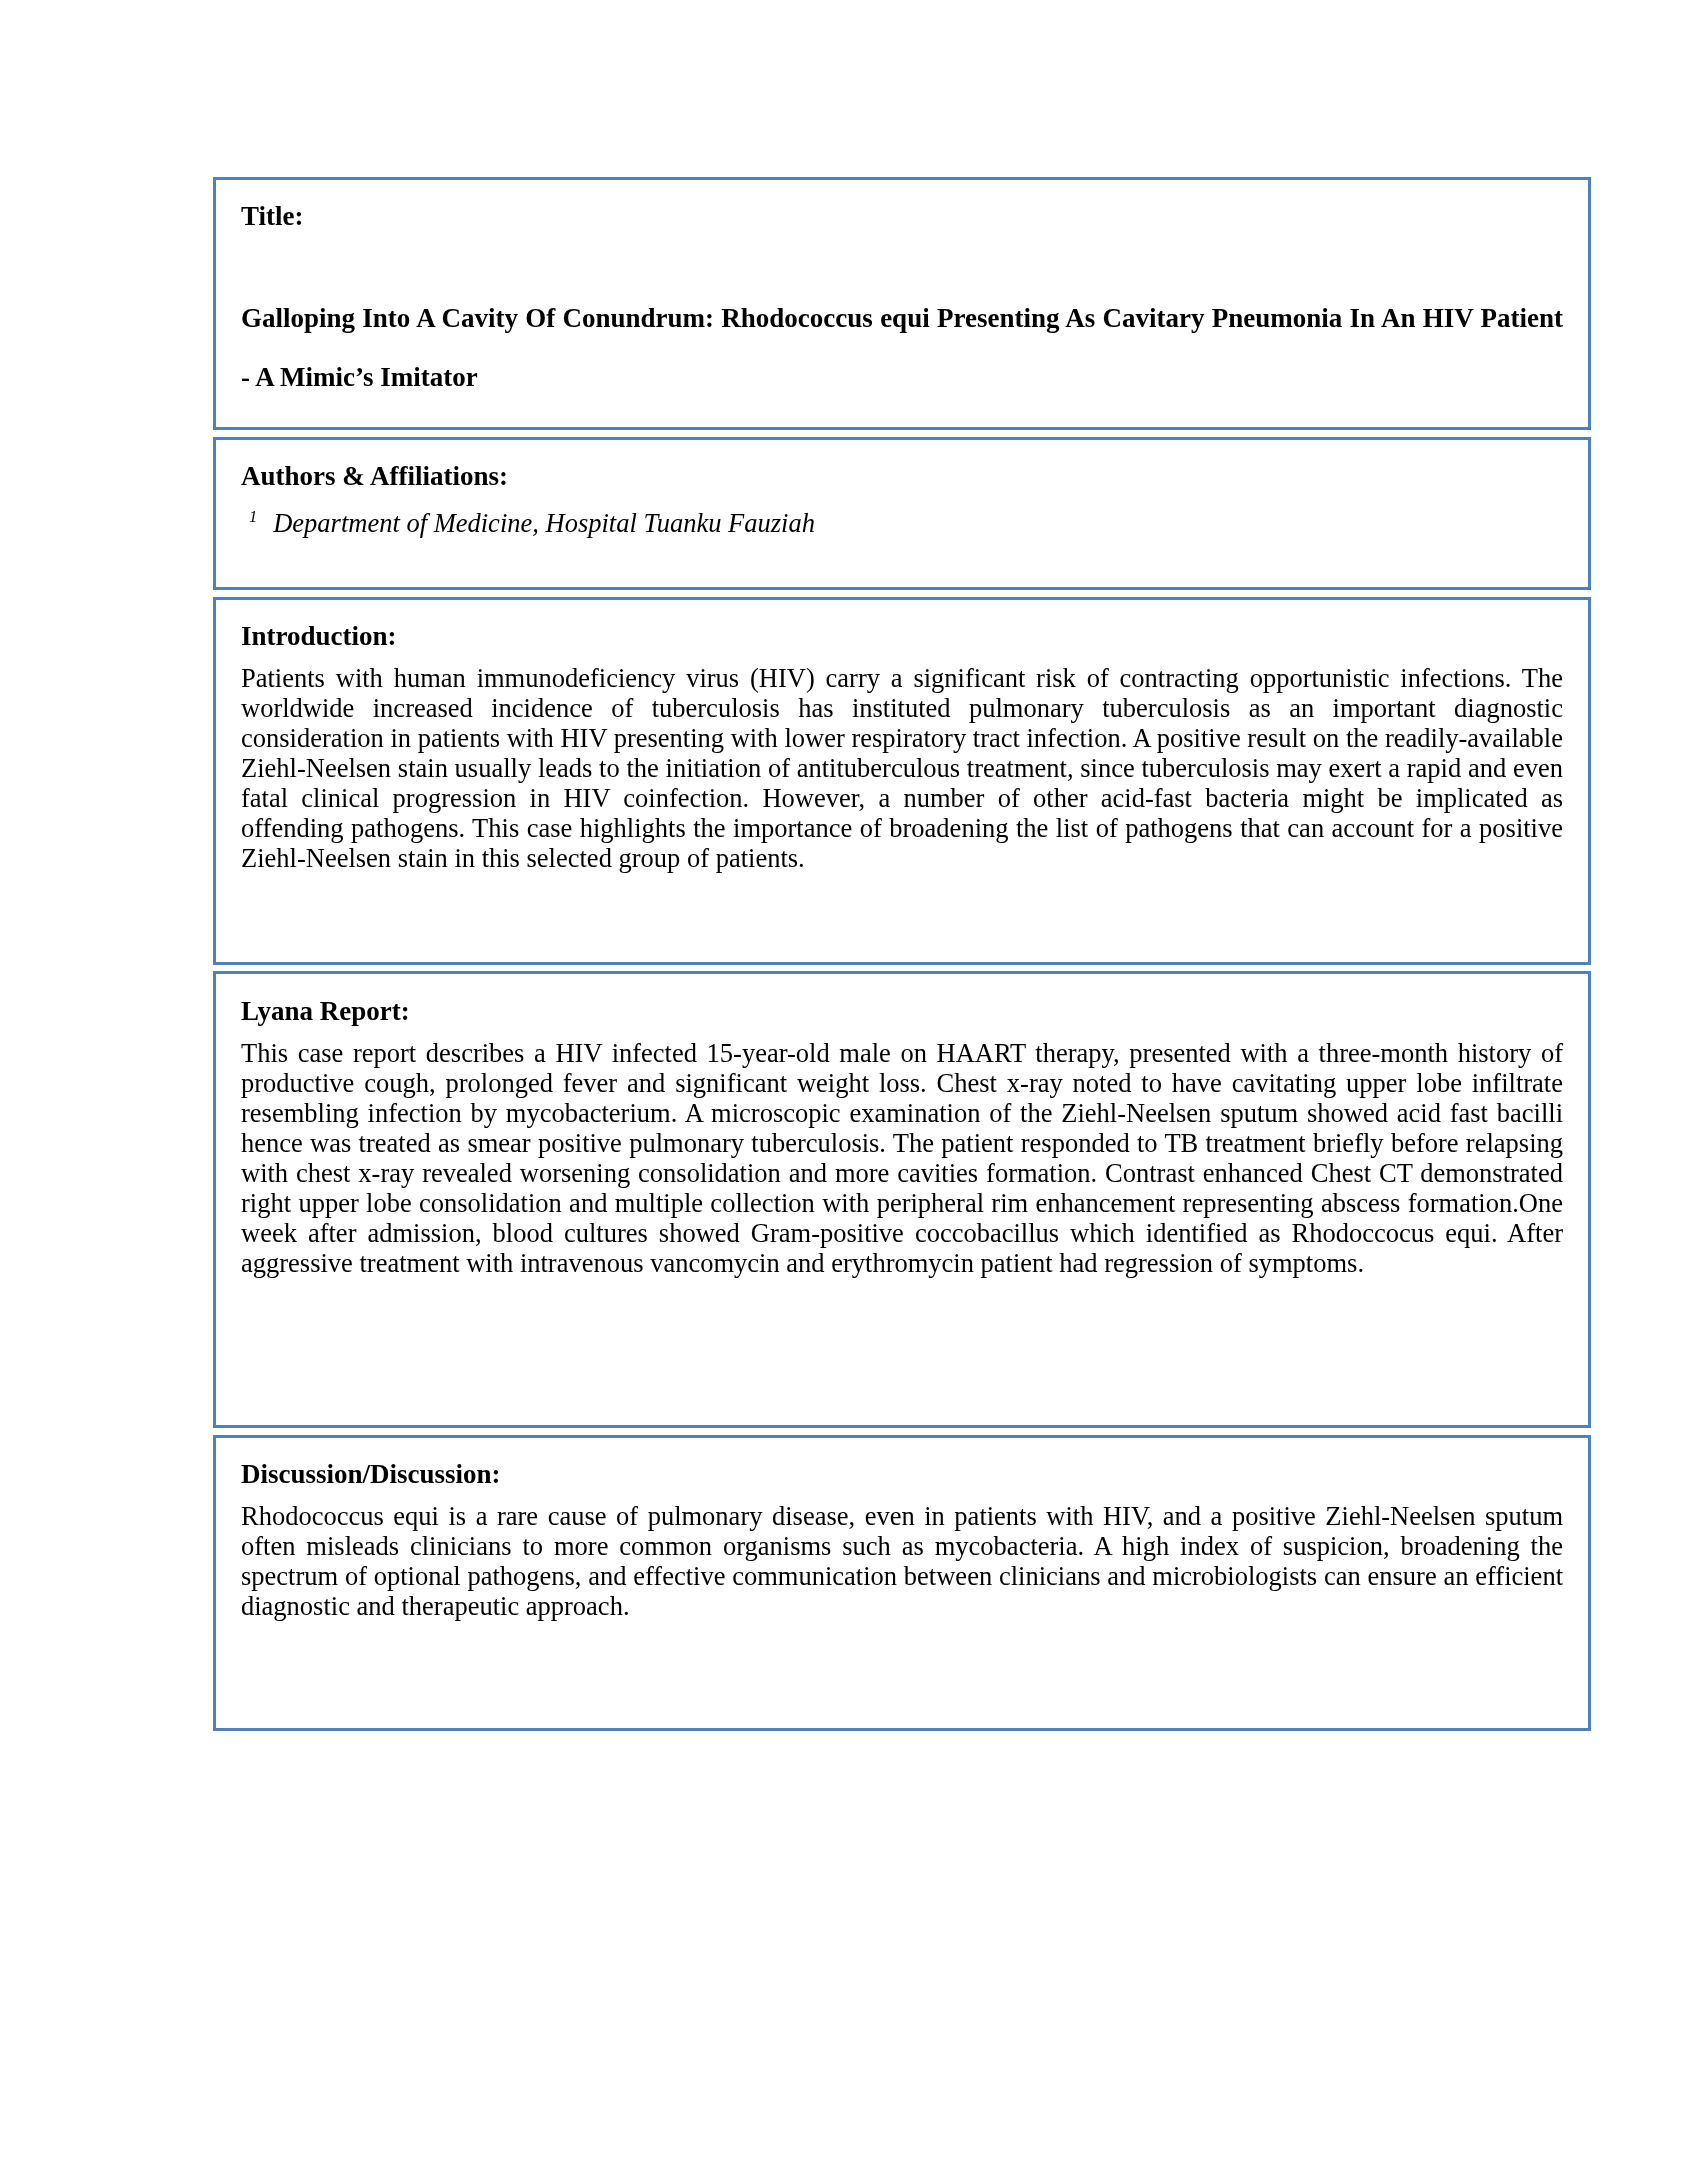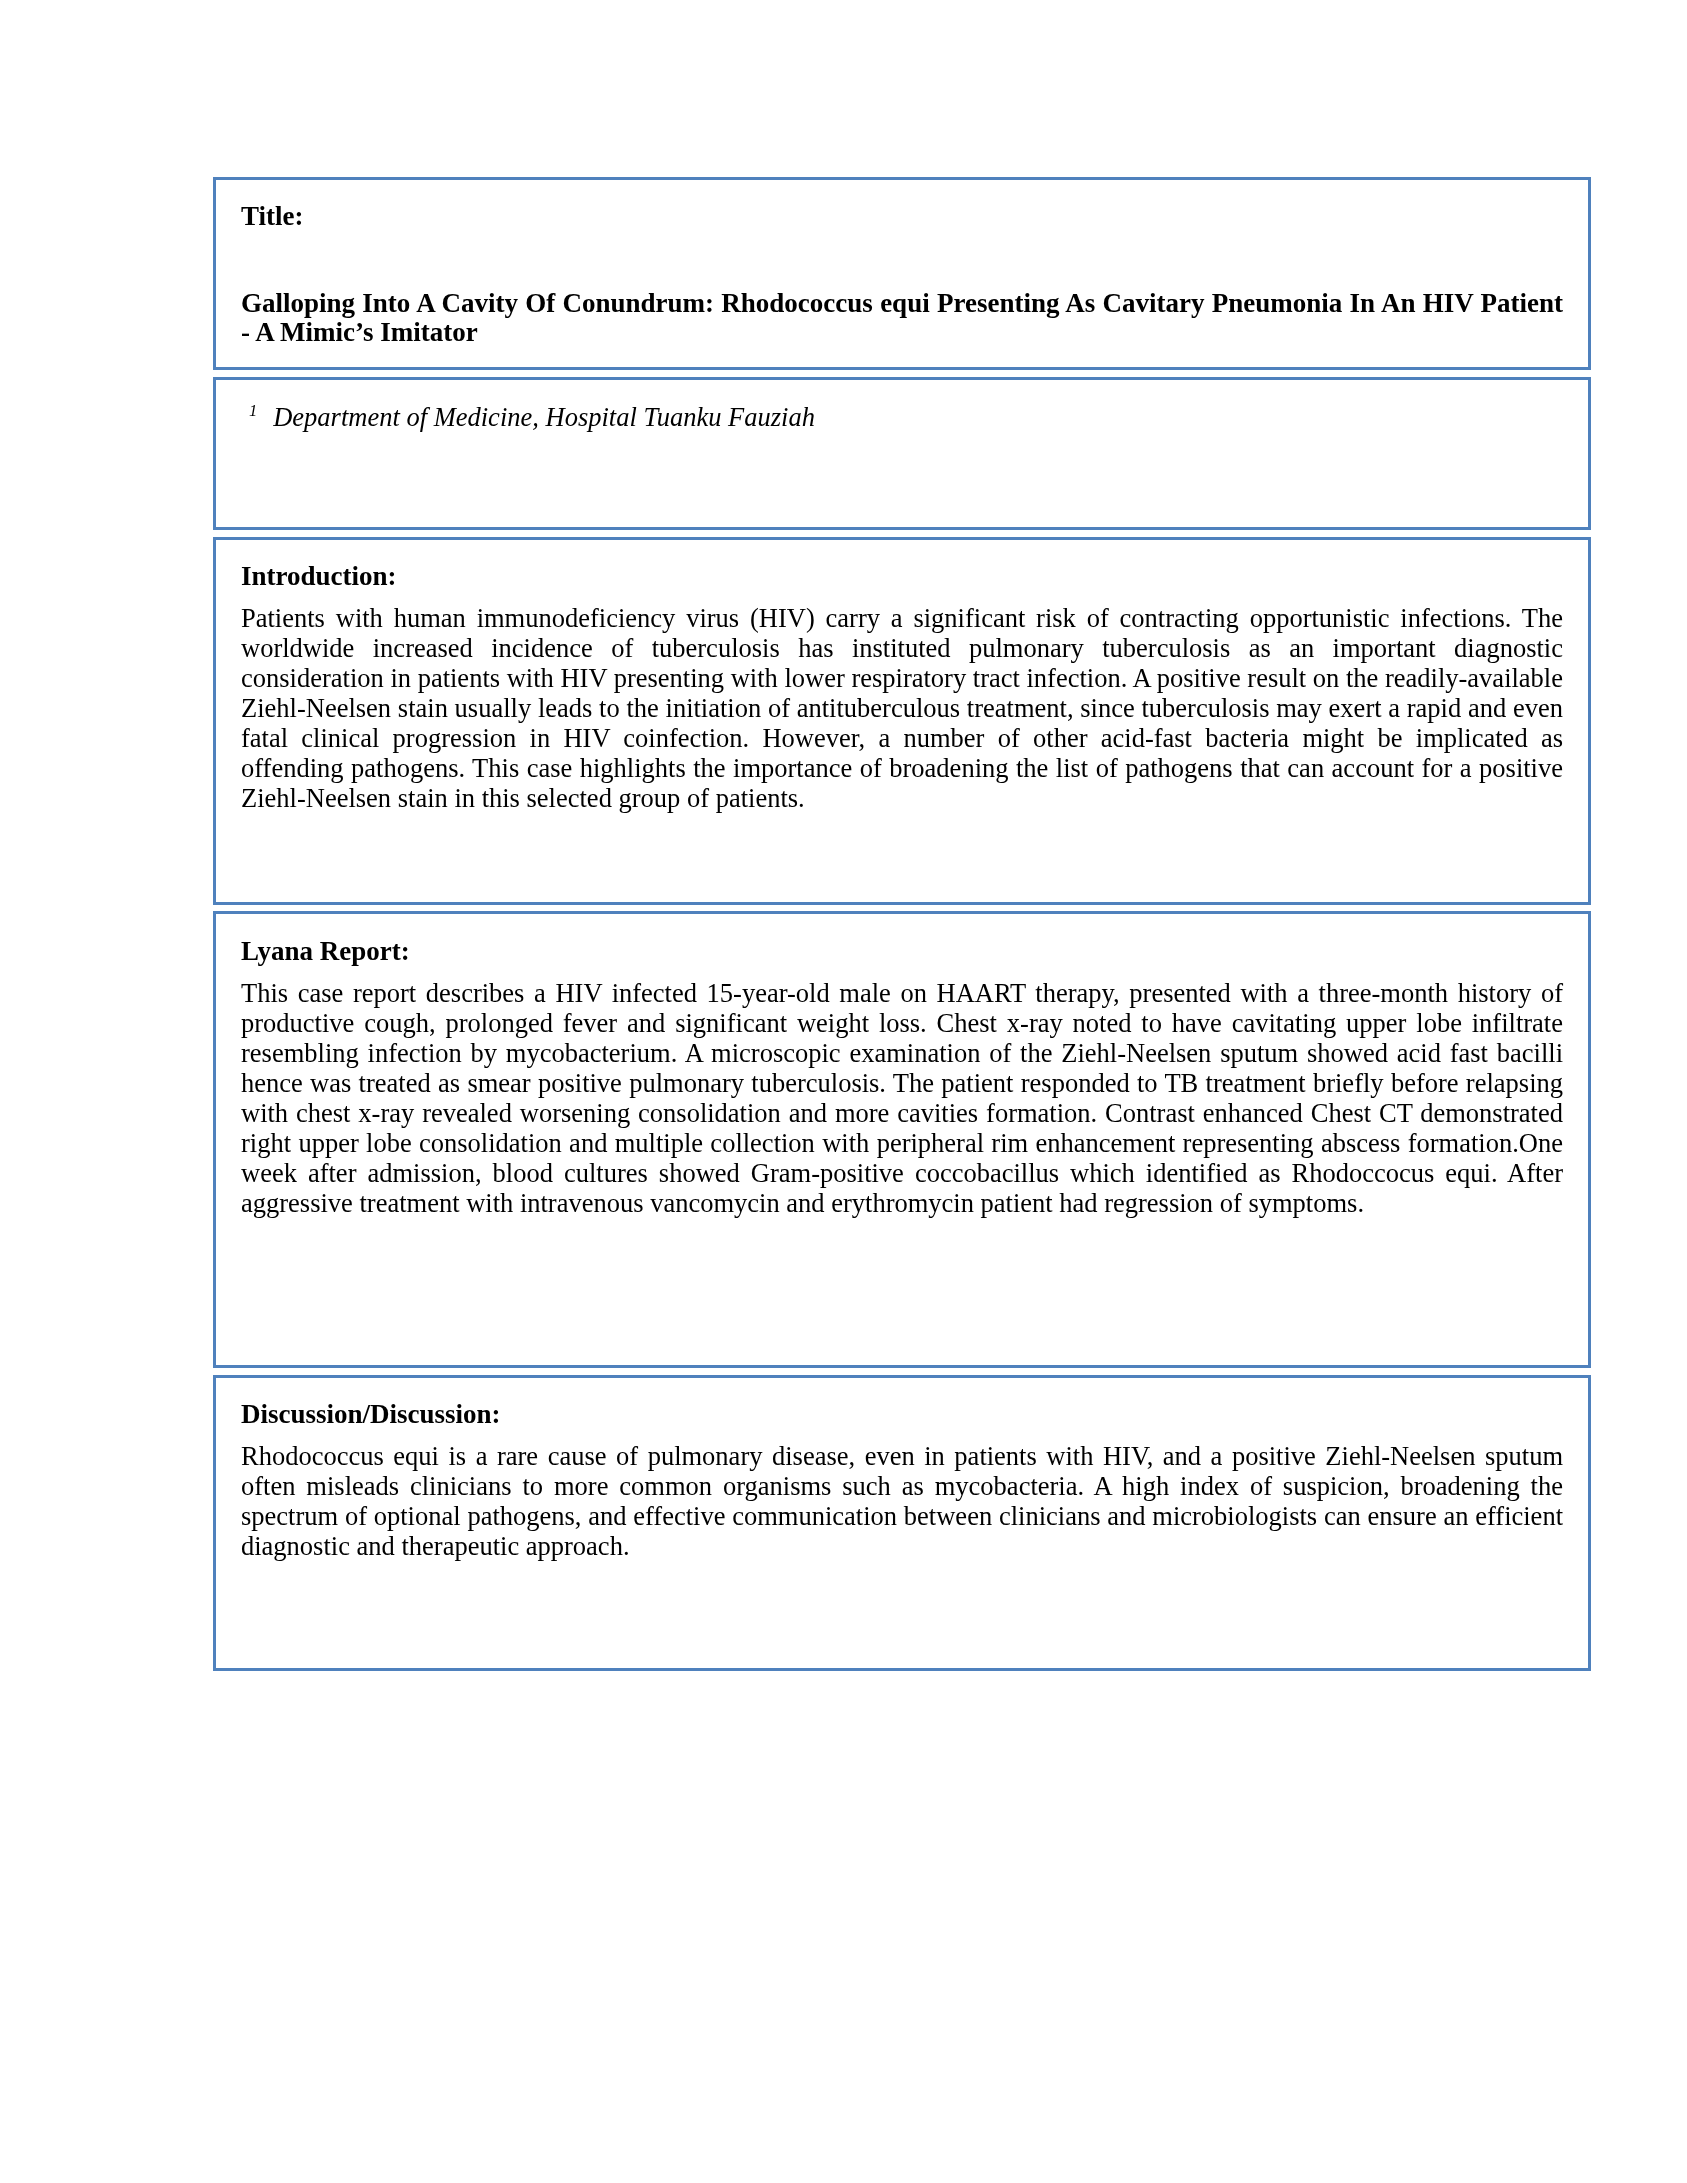--- a/index.html
+++ b/index.html
@@ -38,21 +38,21 @@
     line-height: 38px;
   }
   .body-text {
     font-size: 26.5px;
     line-height: 30px;
     text-align: justify;
   }
   .title-text {
     font-size: 27px;
     font-weight: bold;
-    line-height: 29px;
+    line-height: 59px;
     text-align: justify;
   }
   .blank-line { height: 38px; }
   .authors-line {
     font-size: 26.5px;
     line-height: 40px;
   }
   .authors-line sup, .affiliation-line sup {
     font-size: 0.62em;
     vertical-align: super;
@@ -76,20 +76,21 @@
 <div class="page">
   <div class="doc-container">
 
     <div class="section-box box-title" style="border-color: rgb(79, 129, 189);">
       <div class="heading">Title:</div>
       <div class="blank-line"></div>
       <div class="title-text">Galloping Into A Cavity Of Conundrum: Rhodococcus equi Presenting As Cavitary Pneumonia In An HIV Patient - A Mimic’s Imitator</div>
     </div>
 
     <div class="section-box box-authors" style="border-color: rgb(79, 129, 189);">
+      <div class="heading">Authors &amp; Affiliations:</div>
       <div class="affiliation-line"><sup>1</sup><span>Department of Medicine, Hospital Tuanku Fauziah</span></div>
     </div>
 
     <div class="section-box box-intro" style="border-color: rgb(79, 129, 189);">
       <div class="heading">Introduction:</div>
       <div class="body-text">Patients with human immunodeficiency virus (HIV) carry a significant risk of contracting opportunistic infections. The worldwide increased incidence of tuberculosis has instituted pulmonary tuberculosis as an important diagnostic consideration in patients with HIV presenting with lower respiratory tract infection. A positive result on the readily-available Ziehl-Neelsen stain usually leads to the initiation of antituberculous treatment, since tuberculosis may exert a rapid and even fatal clinical progression in HIV coinfection. However, a number of other acid-fast bacteria might be implicated as offending pathogens. This case highlights the importance of broadening the list of pathogens that can account for a positive Ziehl-Neelsen stain in this selected group of patients.</div>
     </div>
 
     <div class="section-box box-case" style="border-color: rgb(79, 129, 189);">
       <div class="heading">Lyana Report:</div>

